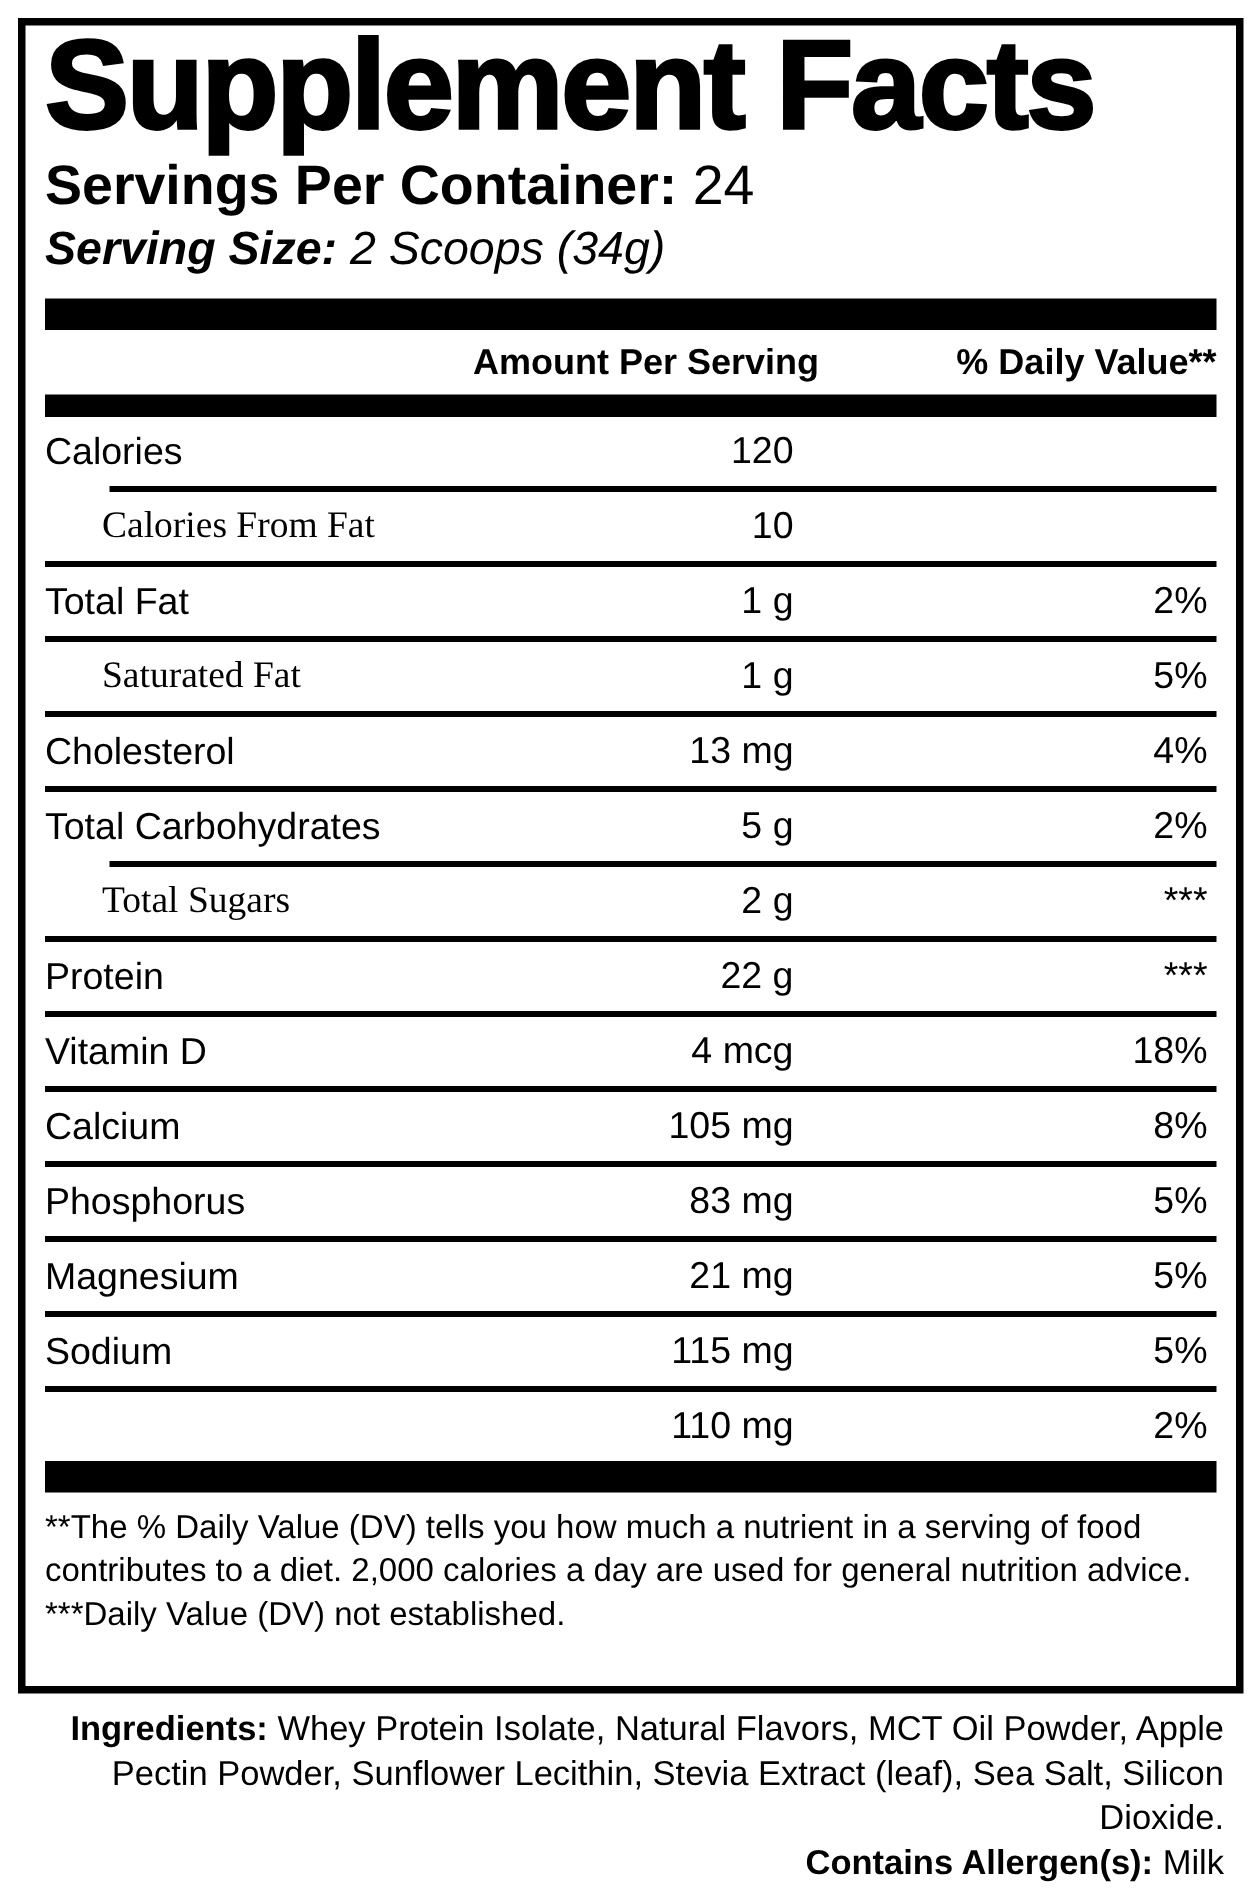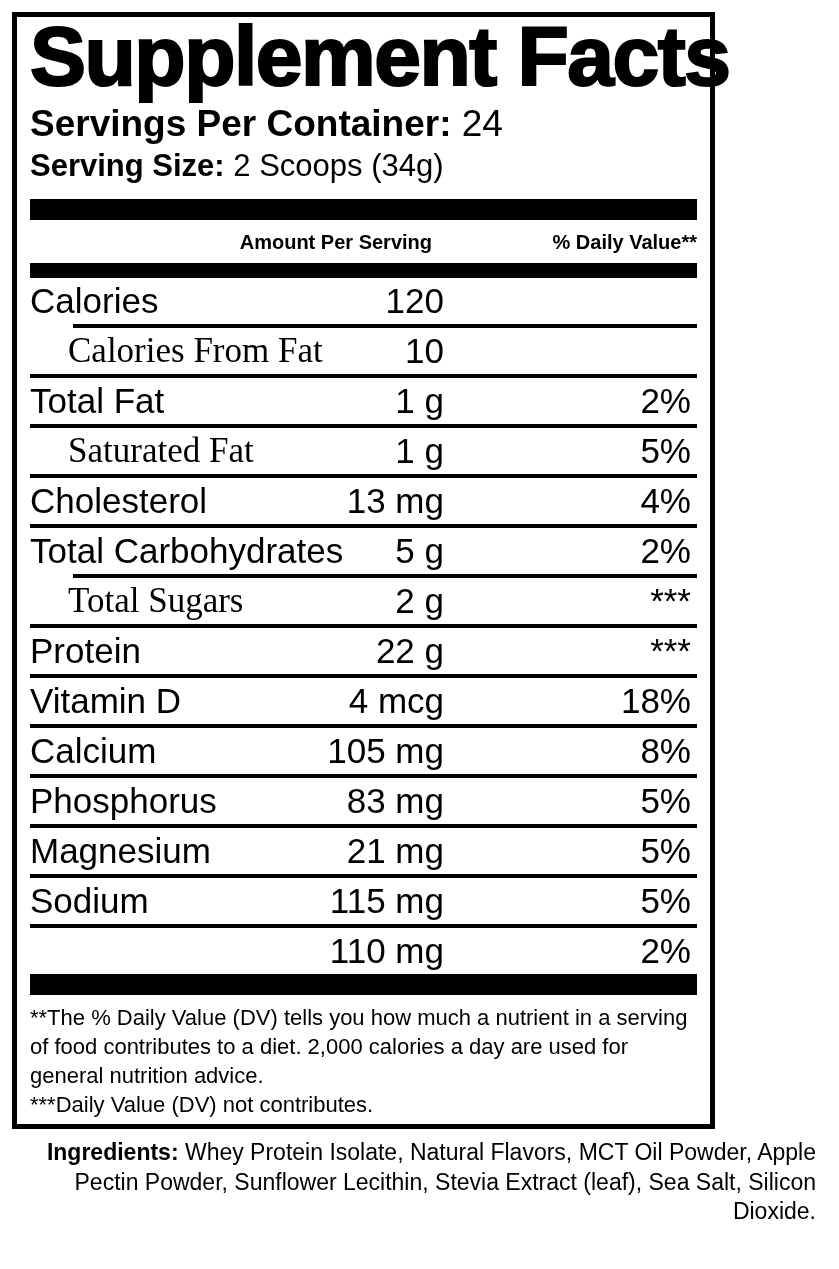--- a/index.html
+++ b/index.html
@@ -14,21 +14,21 @@
     width: 839px;
     height: 1269px;
     background: #ffffff;
     overflow: hidden;
   }
   
   .facts-box {
     position: absolute;
     left: 12px;
     top: 12px;
-    width: 703px;
+    width: 817px;
     height: 1117px;
     box-sizing: border-box;
     border: 5px solid #000;
     padding: 0 13px;
     background: #fff;
   }
   .title {
     font-size: 84px;
     font-weight: 900;
     letter-spacing: -1.5px;
@@ -40,35 +40,36 @@
   .serving-line {
     font-size: 37px;
     line-height: 33px;
     margin-top: 9px;
     white-space: nowrap;
   }
   .serving-line.size {
     font-size: 31px;
     line-height: 36px;
     margin-top: 8px;
+    font-style: italic;
   }
   .b { font-weight: bold; }
   .bar {
     background: #000;
     width: 100%;
   }
   .bar-top { height: 21px; margin-top: 15px; }
   .bar-mid { height: 15px; }
   .bar-bottom { height: 21px; }
   
   .header-row {
     position: relative;
     height: 43px;
     font-weight: bold;
-    font-size: 20px;
+    font-size: 24px;
   }
   .hdr-amt {
     position: absolute;
     right: 265px;
     top: 50%;
     transform: translateY(-50%);
     white-space: nowrap;
   }
   .hdr-dv {
     position: absolute;
@@ -76,27 +77,27 @@
     top: 50%;
     transform: translateY(-50%);
     white-space: nowrap;
   }
   
   .row {
     position: relative;
     height: 46px;
     display: flex;
     align-items: center;
-    font-size: 35px;
+    font-size: 25px;
   }
   .row .c-label { white-space: nowrap; }
   .row.indent .c-label { padding-left: 38px; font-family: Liberation Serif, serif; }
   .row .c-amt {
     position: absolute;
-    right: 253px;
+    right: 282px;
     top: 50%;
     transform: translateY(-50%);
     white-space: nowrap;
   }
   .row .c-dv {
     position: absolute;
     right: 6px;
     top: 50%;
     transform: translateY(-50%);
     white-space: nowrap;
@@ -228,21 +229,22 @@
 <div class="divider"></div>
   <div class="row">
     <span class="c-amt">110 mg</span>
     <span class="c-dv">2%</span>
   </div>
 </div>
 
     <div class="bar bar-bottom"></div>
 
     <p class="footnote">**The % Daily Value (DV) tells you how much a nutrient in a serving of food contributes to a diet. 2,000 calories a day are used for general nutrition advice.</p>
-    <p class="footnote second">***Daily Value (DV) not contributes.</p>
+    <p class="footnote second">***Daily Value (DV) not established.</p>
 
   </div>
 
   <div class="bottom-section">
     <div><span class="b">Ingredients:</span><span> Whey Protein Isolate, Natural Flavors, MCT Oil Powder, Apple Pectin Powder, Sunflower Lecithin, Stevia Extract (leaf), Sea Salt, Silicon Dioxide.</span></div>
+    <div class="allergen-line"><span class="b">Contains Allergen(s):</span><span> Milk</span></div>
   </div>
 
 </div>
 
 </body></html>

